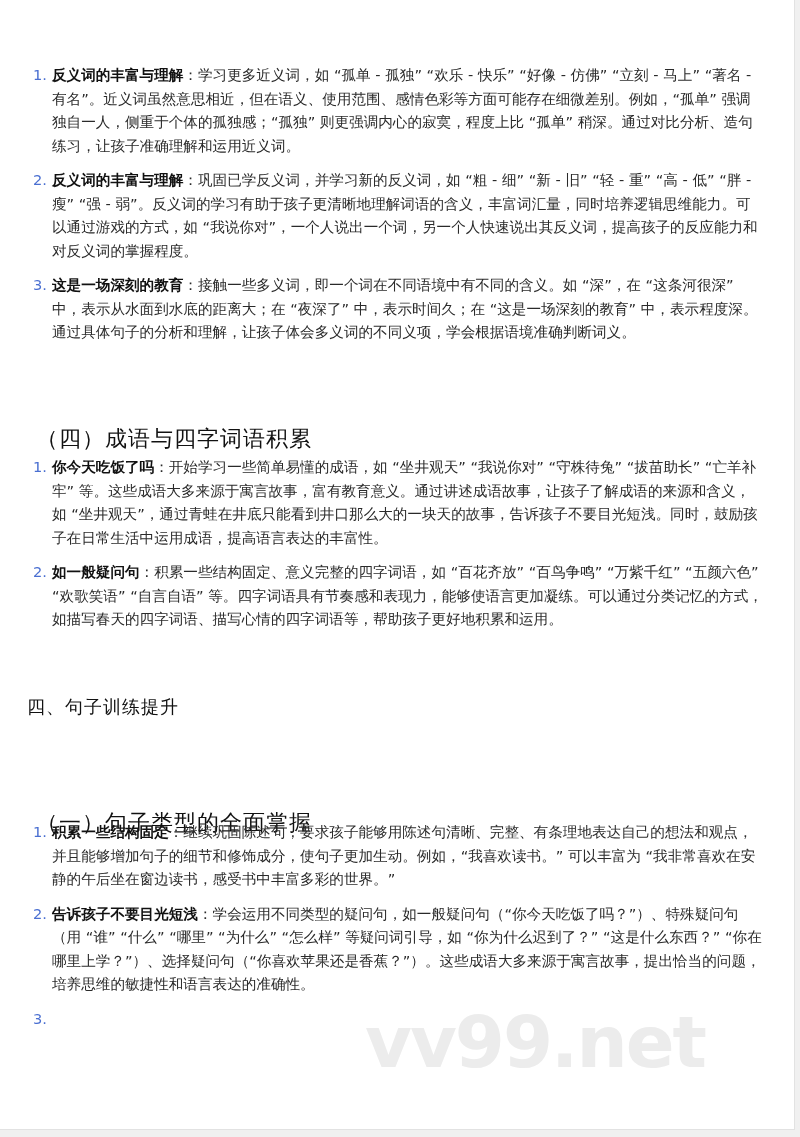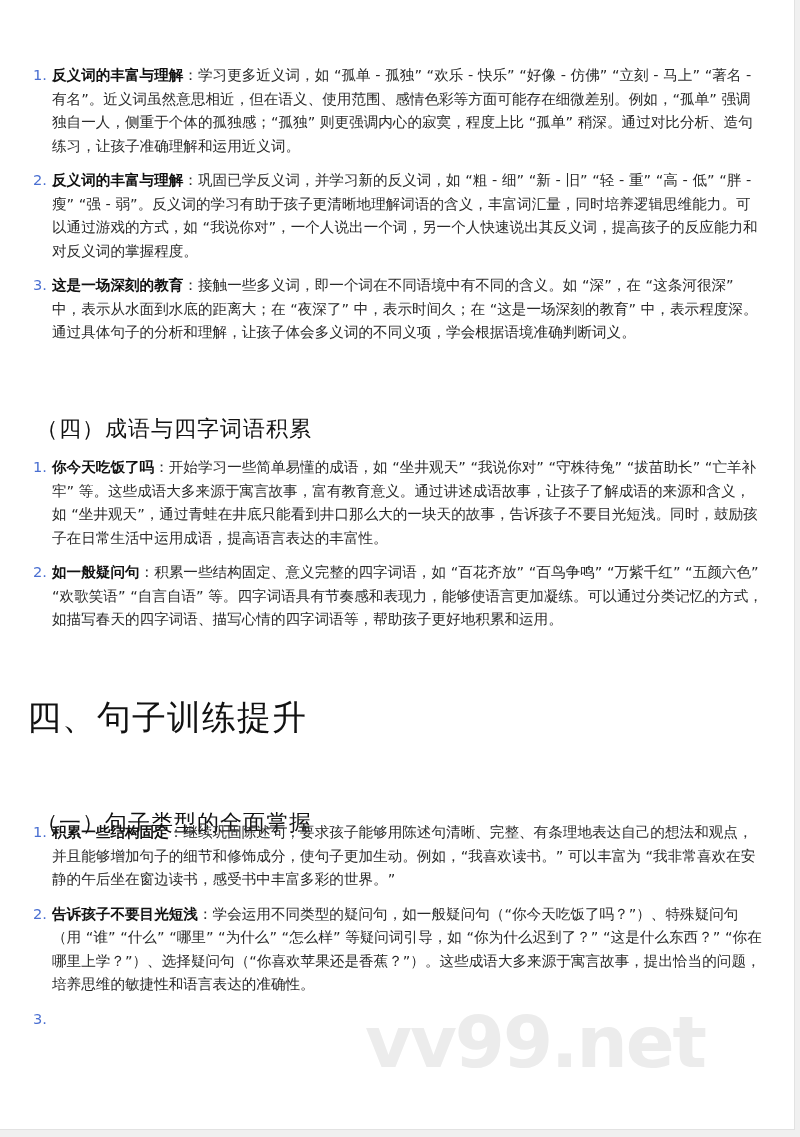--- a/index.html
+++ b/index.html
@@ -31,21 +31,21 @@
   ol.items li .num {
     position: absolute; left: 3px; top: 0;
     color: #4a6fd1;
   }
   ol.items li b { font-weight: bold; color: #111; }
   h3.sub {
     font-size: 22px; font-weight: normal; color: #111;
     margin: 0; padding-left: 6px; letter-spacing: 1px;
   }
   h2.sec {
-    font-size: 34px; font-weight: normal; color: #111; margin: 0; letter-spacing: 1px;
+    font-size: 18px; font-weight: normal; color: #111; margin: 0; letter-spacing: 1px;
   }
   .watermark {
     position: absolute; left: 365px; top: 1000px;
     font-family: "DejaVu Sans", sans-serif; font-weight: bold;
     font-size: 72px; color: #ececec; letter-spacing: -2px;
   }
 </style>
 </head>
 <body>
 
@@ -60,21 +60,21 @@
       <li>
         <span class="num">2.</span>
         <b>反义词的丰富与理解</b><span>：巩固已学反义词，并学习新的反义词，如 “粗 - 细” “新 - 旧” “轻 - 重” “高 - 低” “胖 - 瘦” “强 - 弱”。反义词的学习有助于孩子更清晰地理解词语的含义，丰富词汇量，同时培养逻辑思维能力。可以通过游戏的方式，如 “我说你对”，一个人说出一个词，另一个人快速说出其反义词，提高孩子的反应能力和对反义词的掌握程度。</span>
       </li>
       <li>
         <span class="num">3.</span>
         <b>这是一场深刻的教育</b><span>：接触一些多义词，即一个词在不同语境中有不同的含义。如 “深”，在 “这条河很深” 中，表示从水面到水底的距离大；在 “夜深了” 中，表示时间久；在 “这是一场深刻的教育” 中，表示程度深。通过具体句子的分析和理解，让孩子体会多义词的不同义项，学会根据语境准确判断词义。</span>
       </li>
     </ol>
 
-    <h3 class="sub" style="position:absolute; top:414px; left:0;">（四）成语与四字词语积累</h3>
+    <h3 class="sub" style="position:absolute; top:424px; left:0;">（四）成语与四字词语积累</h3>
 
     <ol class="items" style="position:absolute; top:455px; left:0; right:0;">
       <li>
         <span class="num">1.</span>
         <b>你今天吃饭了吗</b><span>：开始学习一些简单易懂的成语，如 “坐井观天” “我说你对” “守株待兔” “拔苗助长” “亡羊补牢” 等。这些成语大多来源于寓言故事，富有教育意义。通过讲述成语故事，让孩子了解成语的来源和含义，如 “坐井观天”，通过青蛙在井底只能看到井口那么大的一块天的故事，告诉孩子不要目光短浅。同时，鼓励孩子在日常生活中运用成语，提高语言表达的丰富性。</span>
       </li>
       <li>
         <span class="num">2.</span>
         <b>如一般疑问句</b><span>：积累一些结构固定、意义完整的四字词语，如 “百花齐放” “百鸟争鸣” “万紫千红” “五颜六色” “欢歌笑语” “自言自语” 等。四字词语具有节奏感和表现力，能够使语言更加凝练。可以通过分类记忆的方式，如描写春天的四字词语、描写心情的四字词语等，帮助孩子更好地积累和运用。</span>
       </li>

